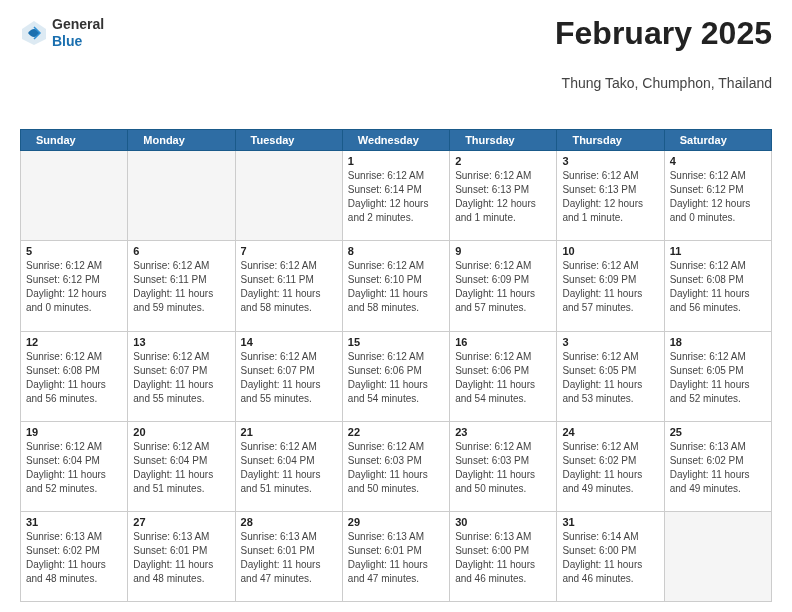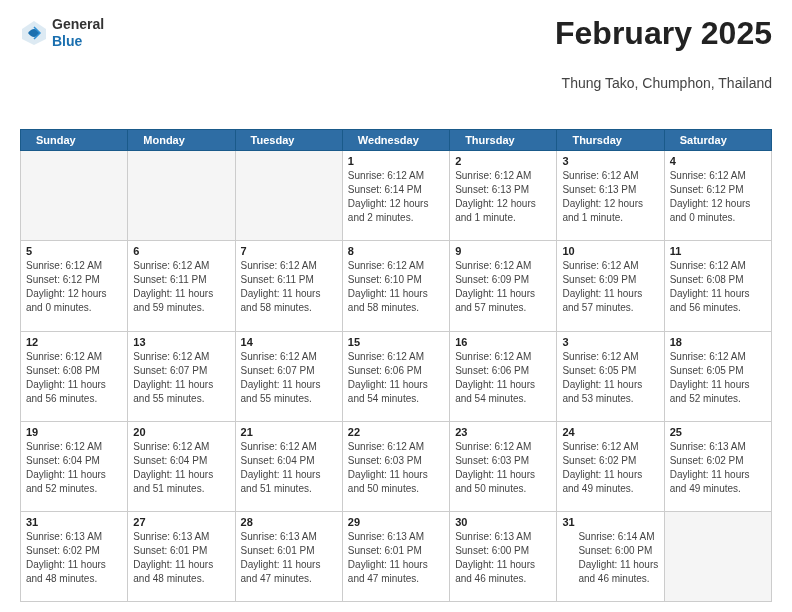--- a/index.html
+++ b/index.html
@@ -346,21 +346,21 @@
           </td>
           <td>
             <div class="day-number">30</div>
             <div class="day-info" style="white-space: pre-line;">Sunrise: 6:13 AM
 Sunset: 6:00 PM
 Daylight: 11 hours
 and 46 minutes.</div>
           </td>
           <td>
             <div class="day-number">31</div>
-            <div class="day-info" style="white-space: pre-line; margin-left: 16px;">Sunrise: 6:14 AM
+            <div class="day-info" style="white-space: pre-line;">Sunrise: 6:14 AM
 Sunset: 6:00 PM
 Daylight: 11 hours
 and 46 minutes.</div>
           </td>
           <td class="empty"></td>
         </tr>
       </tbody>
   </table>
 </div>
 

